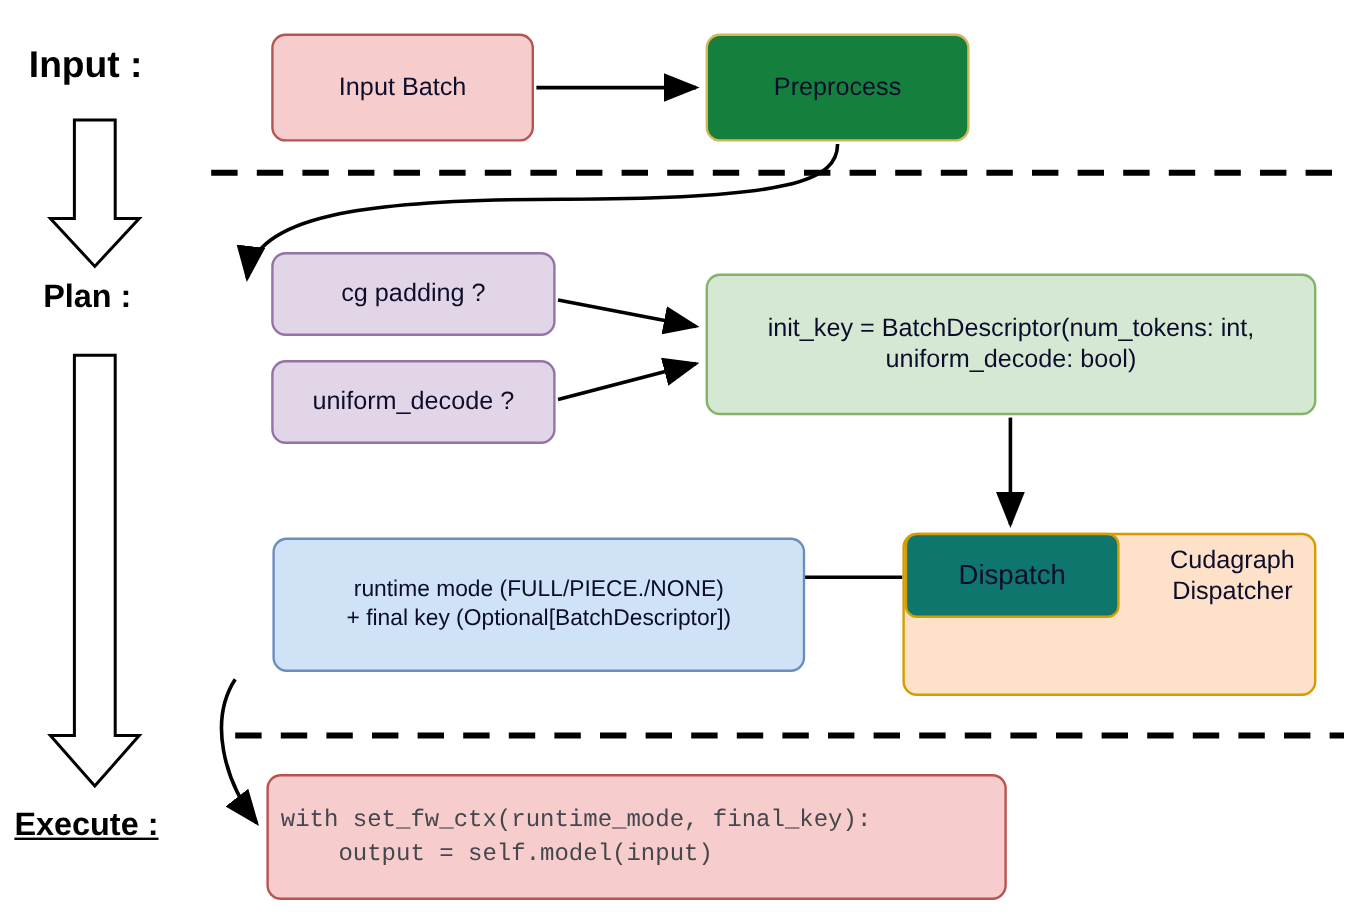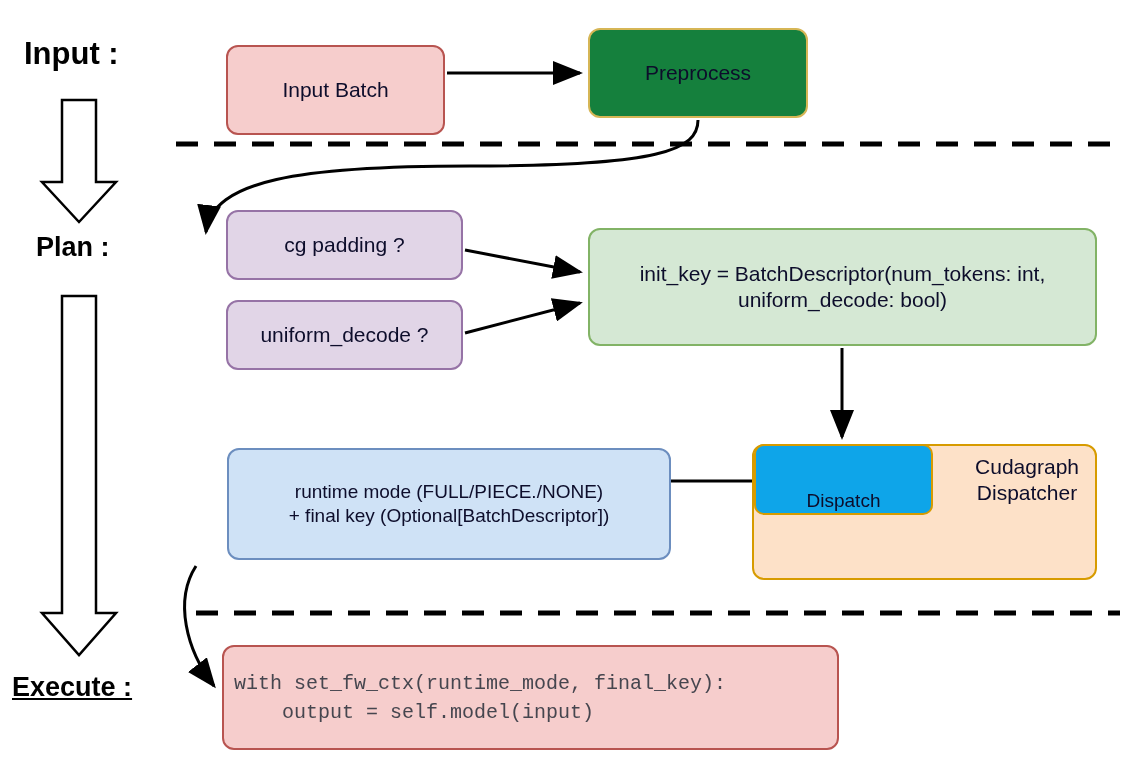--- a/index.html
+++ b/index.html
@@ -9,36 +9,36 @@
 
   .svg-layer{position:absolute;left:0;top:0;width:1142px;height:770px;pointer-events:none;}
 
   .node{position:absolute;box-sizing:border-box;display:flex;align-items:center;
         justify-content:center;text-align:center;border-style:solid;border-width:2px;
         border-radius:12px;color:#0d0d2b;line-height:1.25;}
 
   .stage-label{position:absolute;font-weight:bold;color:#000000;white-space:nowrap;}
 
   #n-input-batch{left:226px;top:28px;width:219px;height:90px;
-      background:#f6cdcc;border-color:#b85450;font-size:21px;margin-top:17px;}
+      background:#f6cdcc;border-color:#b85450;font-size:21px;}
   #n-preprocess{left:588px;top:28px;width:220px;height:90px;
       background:#15803d;border-color:#d6b656;font-size:21px;}
   #n-cg-padding{left:226px;top:210px;width:237px;height:70px;
       background:#e1d5e7;border-color:#9673a6;font-size:21px;}
   #n-uniform-decode{left:226px;top:300px;width:237px;height:70px;
       background:#e1d5e7;border-color:#9673a6;font-size:21px;align-items:center;}
   #n-init-key{left:588px;top:228px;width:509px;height:118px;
       background:#d5e8d4;border-color:#82b366;font-size:21px;padding:0 10px;}
   #n-runtime-mode{left:227px;top:448px;width:444px;height:112px;
       background:#cfe2f6;border-color:#6c8ebf;font-size:19px;padding:0 8px;}
   #n-cudagraph-dispatcher{left:752px;top:444px;width:345px;height:136px;
       background:#fde1c8;border-color:#d79b00;font-size:21px;
       align-items:flex-start;justify-content:flex-end;padding:8px 16px 0 0;}
   #n-dispatch{left:754px;top:444px;width:179px;height:71px;
-      background:#0ea5e9;border-color:#d79b00;font-size:19px;border-radius:10px;align-items:flex-end;}
+      background:#0f766e;border-color:#d79b00;font-size:23px;border-radius:10px;}
   #n-code{left:222px;top:645px;width:617px;height:105px;
       background:#f6cdcc;border-color:#b85450;
       font-family:"Liberation Mono","DejaVu Sans Mono",monospace;
       font-size:20px;color:#46464f;justify-content:flex-start;padding-left:10px;}
   #n-code .codeblock{white-space:pre;text-align:left;line-height:1.45;}
 
   #lbl-input{left:24px;top:36px;font-size:31px;}
   #lbl-plan{left:36px;top:232px;font-size:27px;}
   #lbl-execute{left:12px;top:672px;font-size:27px;text-decoration:underline;}
 </style>

